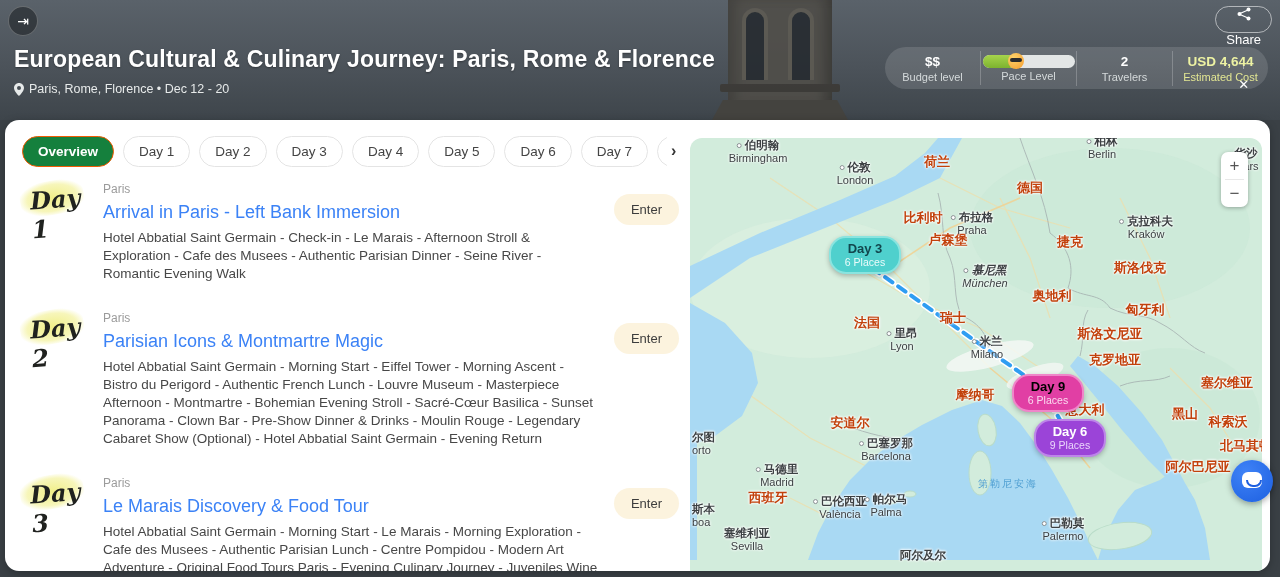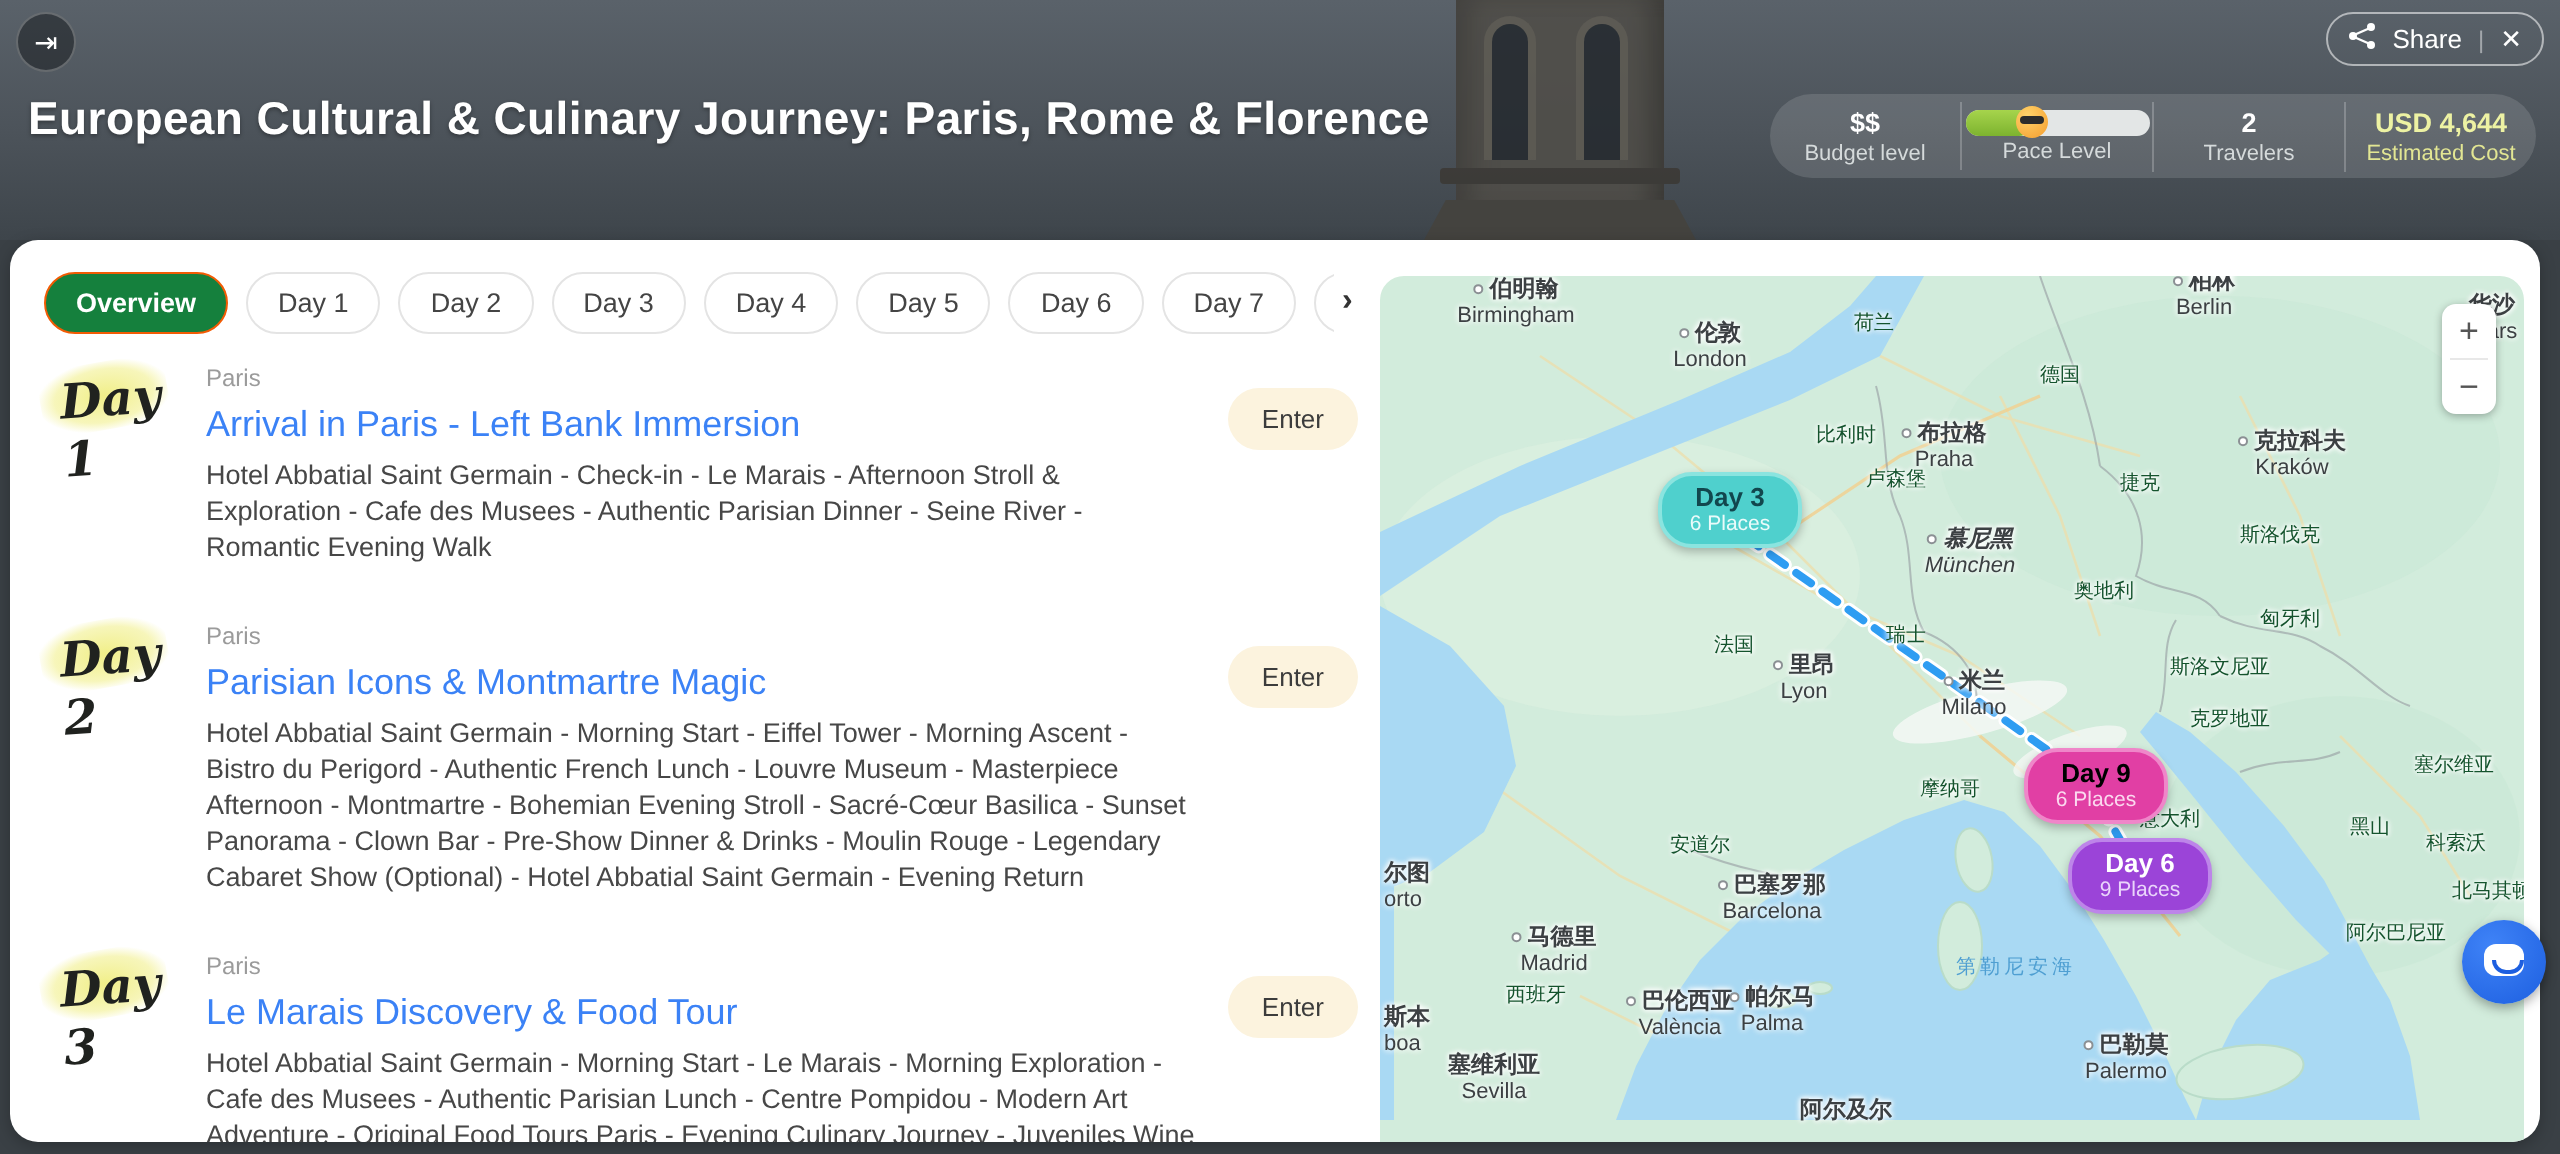--- a/index.html
+++ b/index.html
@@ -19,21 +19,21 @@
                  clip-path:polygon(8% 0,92% 0,100% 100%,0 100%); }
   .hdr-btn { position:absolute; left:8px; top:6px; width:30px; height:30px; border-radius:50%;
              background:rgba(25,29,33,.55); border:1px solid rgba(255,255,255,.25); color:#fff;
              font-size:14px; line-height:28px; text-align:center; cursor:pointer; }
   .hdr-title { position:absolute; left:14px; top:46px; color:#fff; font-size:23px; font-weight:bold;
                letter-spacing:.2px; text-shadow:0 1px 2px rgba(0,0,0,.35); }
   .hdr-sub { position:absolute; left:14px; top:82px; color:#e7eaea; font-size:12.5px; display:flex; align-items:center; gap:5px; }
   .pin-ic svg { display:block; }
   .share-pill { position:absolute; right:8px; top:6px; height:27px; border-radius:14px;
                 border:1px solid rgba(255,255,255,.55); display:flex; align-items:center; gap:8px;
-                padding:0 10px; color:#fff; font-size:13px; cursor:pointer; }
+                padding:0 10px; color:#fff; font-size:13px; cursor:pointer;flex-direction:column; }
   .share-pill .sep { color:rgba(255,255,255,.45); font-size:12px; }
   .share-x { font-size:13px; cursor:pointer; }
 
   .stats { position:absolute; left:885px; top:47px; width:383px; height:42px; border-radius:21px;
            background:rgba(255,255,255,.13); display:flex; align-items:center; }
   .stat { flex:1; text-align:center; position:relative; padding:3px 0; }
   .stat + .stat { border-left:1px solid rgba(255,255,255,.22); }
   .stat-val { color:#fff; font-size:13.5px; font-weight:bold; height:16px; }
   .stat-lbl { color:#d5dadb; font-size:11px; margin-top:1px; }
   .stat.cost .stat-val { color:#edf2a3; }
@@ -70,21 +70,21 @@
   .day-enter { text-align:right; padding-top:12px; }
   .enter-btn { background:#fcf3de; border:none; border-radius:16px; padding:8px 17px; font-size:13px;
                color:#3c3c3c; cursor:pointer; font-family:inherit; }
 
   
   .map { position:absolute; left:685px; top:18px; width:572px; height:488px; border-radius:12px;
          overflow:hidden; background:#d2ecdc; }
   .map svg.base { position:absolute; left:0; top:0; }
   .map-label { position:absolute; transform:translate(-50%,-50%); text-align:center; line-height:1.15;
                pointer-events:none; white-space:nowrap; }
-  .map-label .cn { font-weight:normal; font-size:10px; color:#14532d;
+  .map-label .cn { font-weight:bold; font-size:13px; color:#c2410c;
                    text-shadow:0 0 3px #fff,0 0 3px #fff,0 0 2px #fff; }
   .map-label.city .cn { font-weight:bold; font-size:11.5px; color:#3c4043; }
   .map-label.city .en { font-size:11px; color:#3c4043; text-shadow:0 0 3px #fff,0 0 3px #fff; }
   .map-label.city .dot { display:inline-block; width:5px; height:5px; border-radius:50%; background:#fff;
                          border:1.5px solid #8b9094; margin-right:3px; vertical-align:1px; }
   .map-label.sea .cn { font-weight:normal; color:#4f9fd2; font-size:10px; letter-spacing:2px; text-shadow:none; }
   .map-label.edge { transform:translate(0,-50%); text-align:left; }
   .marker { position:absolute; transform:translate(-50%,-50%); min-width:72px; padding:3px 10px 4px;
             border-radius:17px; text-align:center; cursor:pointer; box-shadow:0 2px 5px rgba(0,0,0,.25); }
   .marker .m-day { font-size:13px; font-weight:bold; line-height:15px; }
@@ -115,20 +115,28 @@
 <div class="hdr">
   <div class="tower">
     <div class="shaft"></div>
     <div class="arch" style="left:42px;"></div>
     <div class="arch" style="left:88px;"></div>
     <div class="band" style="top:84px;"></div>
     <div class="base"></div>
   </div>
   <div class="hdr-btn">⇥</div>
   <div class="hdr-title">European Cultural &amp; Culinary Journey: Paris, Rome &amp; Florence</div>
+  <div class="hdr-sub">
+    <span class="pin-ic">
+      <svg width="10" height="13" viewBox="0 0 10 13">
+          <path d="M5 0C2.2 0 0 2.2 0 5c0 3.5 5 8 5 8s5-4.5 5-8C10 2.2 7.8 0 5 0zm0 7A2 2 0 1 1 5 3a2 2 0 0 1 0 4z" fill="#e7eaea"></path>
+        </svg>
+    </span>
+    <span>Paris, Rome, Florence • Dec 12 - 20</span>
+  </div>
   <div class="share-pill">
     <span>
       <svg width="14" height="14" viewBox="0 0 14 14">
           <circle cx="11.5" cy="2.5" r="2" fill="#fff"></circle>
           <circle cx="2.5" cy="7" r="2" fill="#fff"></circle>
           <circle cx="11.5" cy="11.5" r="2" fill="#fff"></circle>
           <path d="M3 6.5l8-3.5M3 7.5l8 3.5" stroke="#fff" stroke-width="1.2"></path>
         </svg>
     </span>
     <span>Share</span>

